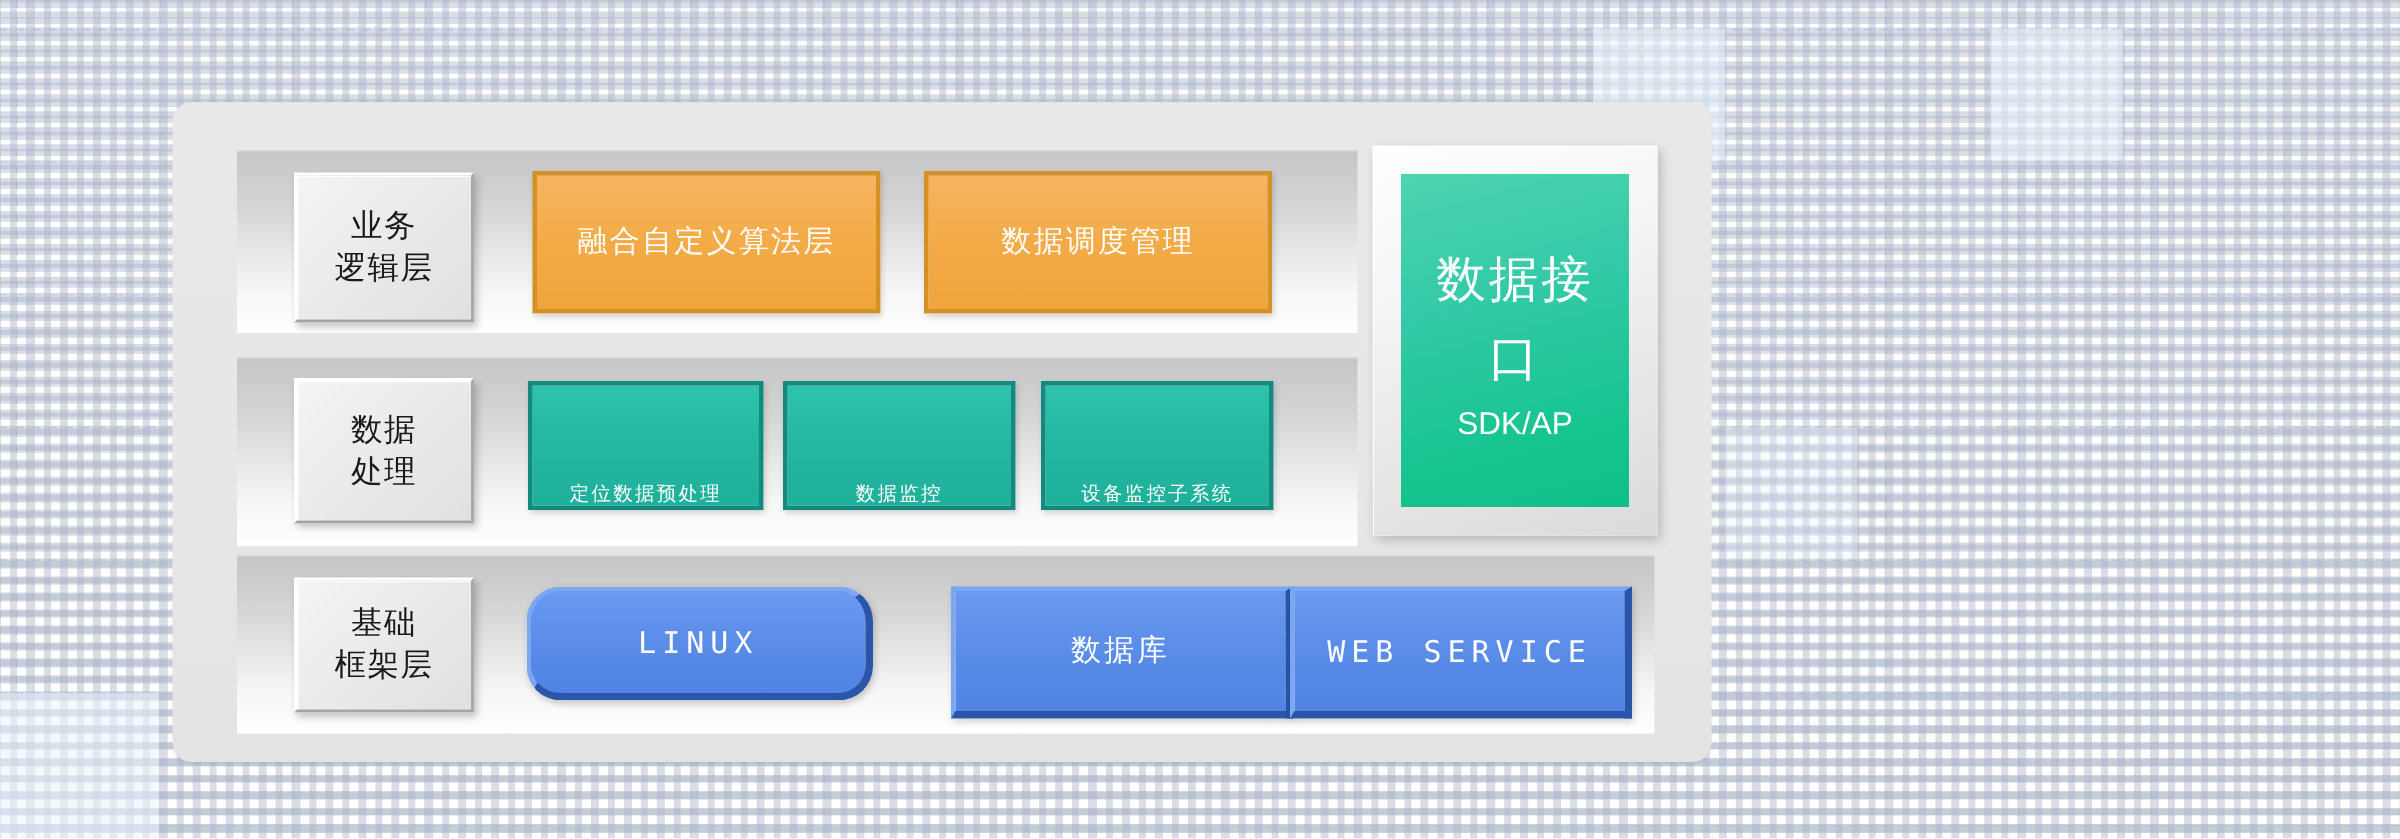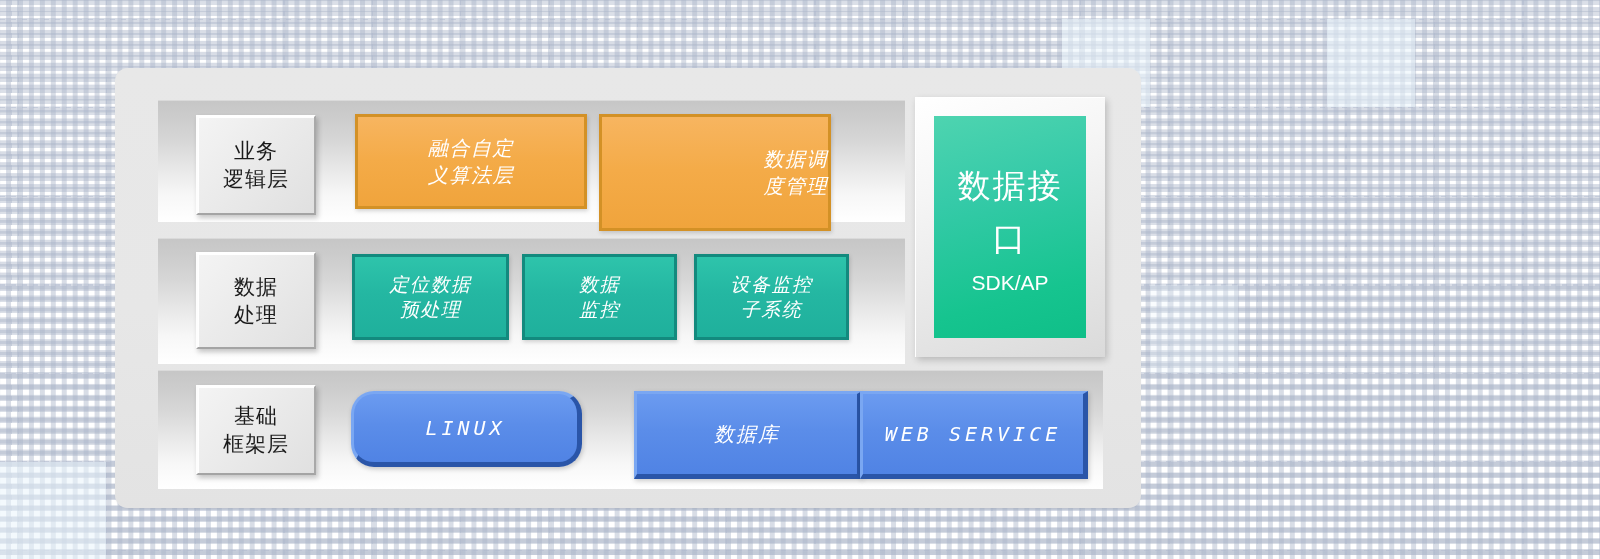--- a/index.html
+++ b/index.html
@@ -123,48 +123,48 @@
     text-align: center;
   }
   #chip-business { left: 196px; top: 115px; width: 120px; height: 100px; }
   #chip-data     { left: 196px; top: 252px; width: 120px; height: 97px; }
   #chip-base     { left: 196px; top: 385px; width: 120px; height: 90px; }
 
   
   .module {
     position: absolute;
     display: flex;
-    flex-direction: column;
+    flex-direction: row;
     align-items: center;
     justify-content: center;
     color: #ffffff;
     text-align: center;
     line-height: 1.34;
-    font-style: italic;
   }
   .module .ln { display: block; white-space: nowrap; }
 
   
   .module.orange {
     background: linear-gradient(180deg, #f7b560 0%, #f4ab48 48%, #f0a43c 100%);
     border: 3px solid #d39126;
     font-size: 20px;
     letter-spacing: 1.5px;
     box-shadow: 1px 2px 4px rgba(0,0,0,.16);
   }
   #mod-fusion   { left: 355px; top: 114px; width: 232px; height: 95px; }
-  #mod-schedule { left: 599px; top: 114px; width: 232px; height: 117px; align-items: flex-end; }
+  #mod-schedule { left: 616px; top: 114px; width: 232px; height: 95px; }
 
   
   .module.teal {
     background: linear-gradient(180deg, #2ec4ab 0%, #24b7a2 45%, #1fb09c 100%);
     border: 3px solid #138a7e;
-    font-size: 19px;
+    font-size: 13px;
     letter-spacing: 1.5px;
     box-shadow: 1px 2px 4px rgba(0,0,0,.16);
+    align-items: flex-end;
   }
   #mod-locate  { left: 352px; top: 254px; width: 157px; height: 86px; }
   #mod-monitor { left: 522px; top: 254px; width: 155px; height: 86px; }
   #mod-device  { left: 694px; top: 254px; width: 155px; height: 86px; }
 
   
   .module.blue {
     background: linear-gradient(180deg, #6b9bf0 0%, #5b8de9 45%, #5083e4 100%);
     border-top: 3px solid #7aa7f2;
     border-left: 3px solid #7aa7f2;

